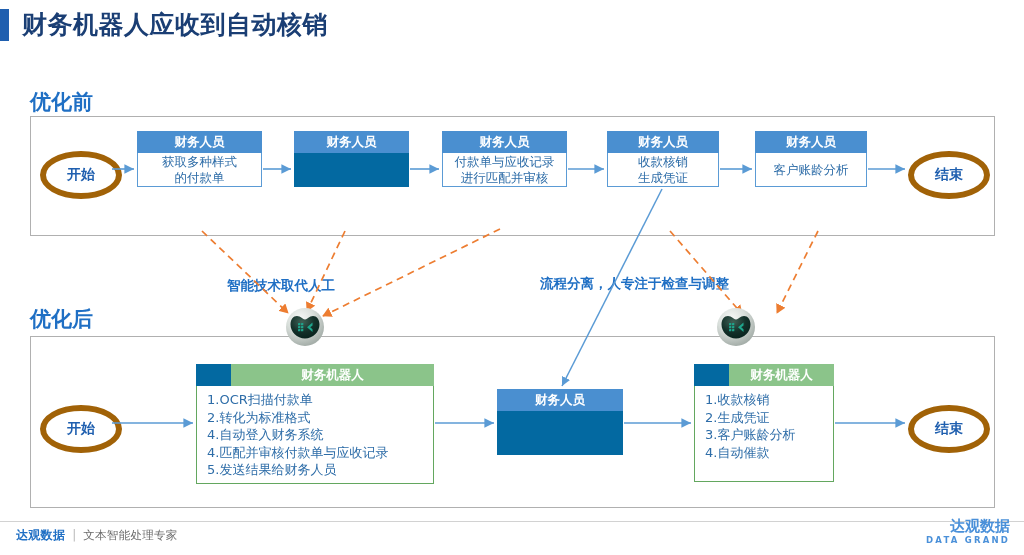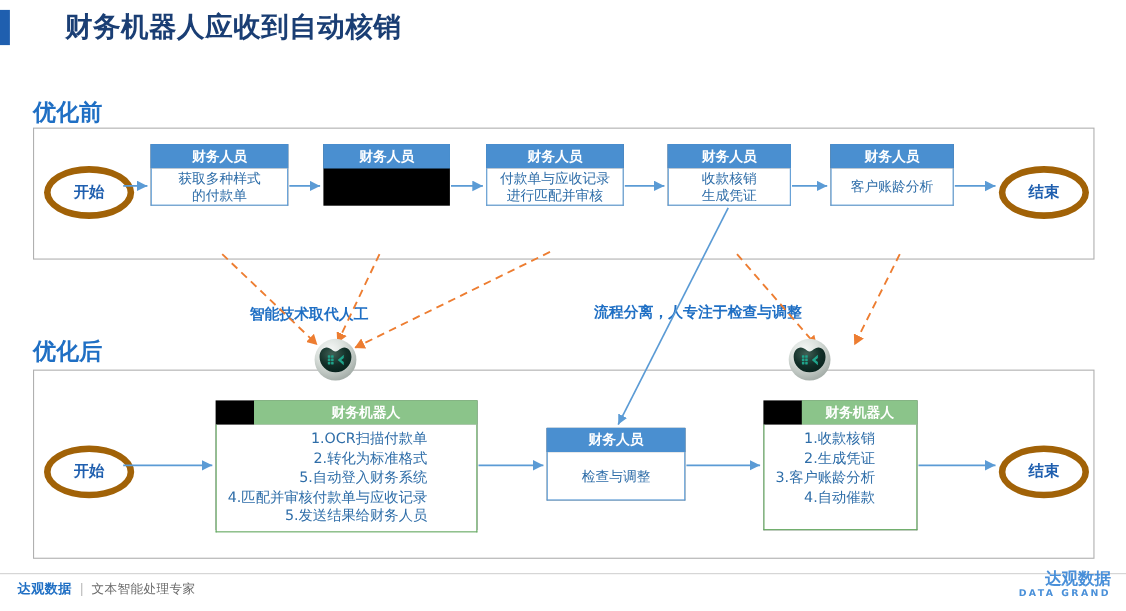--- a/index.html
+++ b/index.html
@@ -9,21 +9,21 @@
     font-family:"DejaVu Sans","Liberation Sans",sans-serif;
     position:relative;overflow:hidden;
   }
   .slide{position:absolute;inset:0;}
 
   
   .title-row{position:absolute;left:0;top:8px;height:34px;display:flex;align-items:center;}
   .title-bar{width:9px;height:32px;background:#1F5FAF;margin-right:13px;}
   .title-text{
     font-size:25px;font-weight:bold;color:#1A3E74;letter-spacing:.5px;
-    line-height:32px;white-space:nowrap;margin-left:37px;
+    line-height:32px;white-space:nowrap;
   }
 
   
   .sec-label{
     position:absolute;font-size:21px;font-weight:bold;color:#1F6FC4;white-space:nowrap;
   }
   #lbl-before{left:30px;top:88px;}
   #lbl-after{left:30px;top:305px;}
 
   
@@ -31,37 +31,37 @@
   #panel-before{left:30px;top:116px;width:963px;height:118px;}
   #panel-after{left:30px;top:336px;width:963px;height:170px;}
 
   
   .ellipse{
     position:absolute;border:6px solid #a16207;border-radius:50%;
     background:#fff;display:flex;align-items:center;justify-content:center;
     font-size:14px;font-weight:bold;color:#1F5FAF;
   }
   .box{
-    position:absolute;background:#000000;display:flex;flex-direction:column;
+    position:absolute;background:#0369a1;display:flex;flex-direction:column;
   }
   .box .hd{
     font-size:12.5px;font-weight:bold;color:#ffffff;text-align:center;
     line-height:16px;padding:2px 0;
   }
   .box .bd{
     flex:1;display:flex;align-items:center;justify-content:center;
     font-size:12.5px;color:#2E6DA8;text-align:center;line-height:16px;
     border:1px solid #5B9BD5;border-top:none;background:#fff;
   }
   .box.blue .hd{background:#4A8FD0;border:1px solid #4A8FD0;}
   .box.green .hd{background:#8BC48A;border:1px solid #8BC48A;margin-left:35px;}
   .box.green .bd{border-color:#63A75F;}
   .box .bd.left{
     justify-content:flex-start;align-items:flex-start;
-    text-align:right;padding:5px 8px 4px 10px;
+    text-align:left;padding:5px 8px 4px 10px;
     font-size:13px;color:#2E6DA8;line-height:17.5px;
   }
   .bd.left ol{margin:0;padding:0;list-style:none;}
   .bd.left li{white-space:nowrap;}
 
   
   .callout{
     position:absolute;font-size:13.5px;font-weight:bold;color:#1F6FC4;white-space:nowrap;
   }
   #callout-left{left:227px;top:277px;}
@@ -150,32 +150,29 @@
   <div class="ellipse" style="left:40px;top:405px;width:70px;height:36px;">
     <span>开始</span>
   </div>
 
   <div class="box green" style="left:196px;top:364px;width:238px;height:118px;">
     <div class="hd">财务机器人</div>
     <div class="bd left">
       <ol>
         <li>1.OCR扫描付款单</li>
         <li>2.转化为标准格式</li>
-        <li>5.自动登入财务系统</li>
+        <li>4.自动登入财务系统</li>
         <li>4.匹配并审核付款单与应收记录</li>
         <li>5.发送结果给财务人员</li>
       </ol>
     </div>
   </div>
 
   <div class="box blue" style="left:497px;top:389px;width:126px;height:66px;">
     <div class="hd">财务人员</div>
-    <div class="bd">
-      <div><span>检查与调整</span></div>
-    </div>
   </div>
 
   <div class="box green" style="left:694px;top:364px;width:140px;height:118px;">
     <div class="hd">财务机器人</div>
     <div class="bd left">
       <ol>
         <li>1.收款核销</li>
         <li>2.生成凭证</li>
         <li>3.客户账龄分析</li>
         <li>4.自动催款</li>

